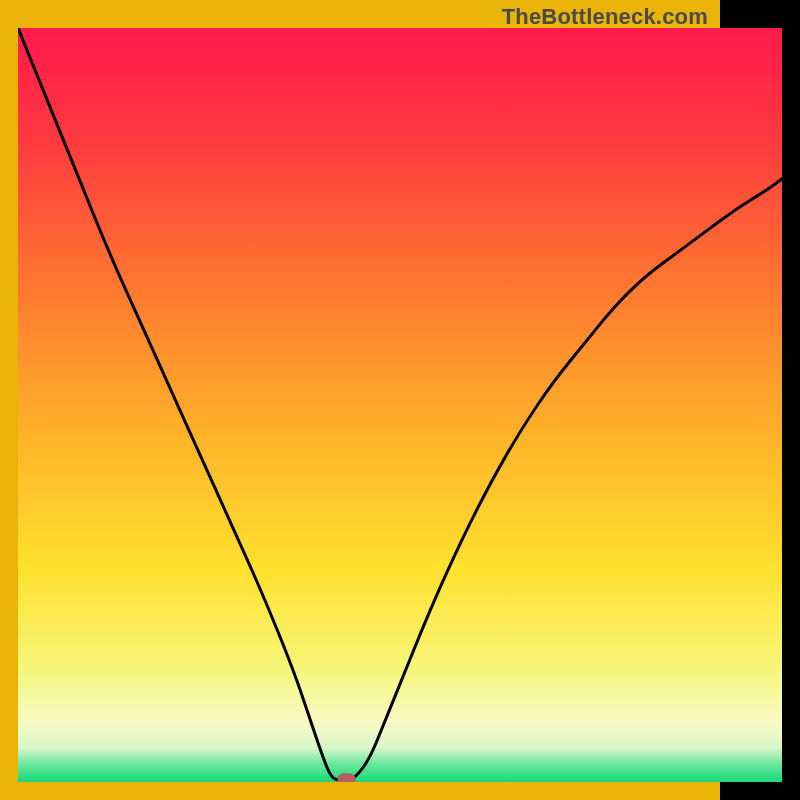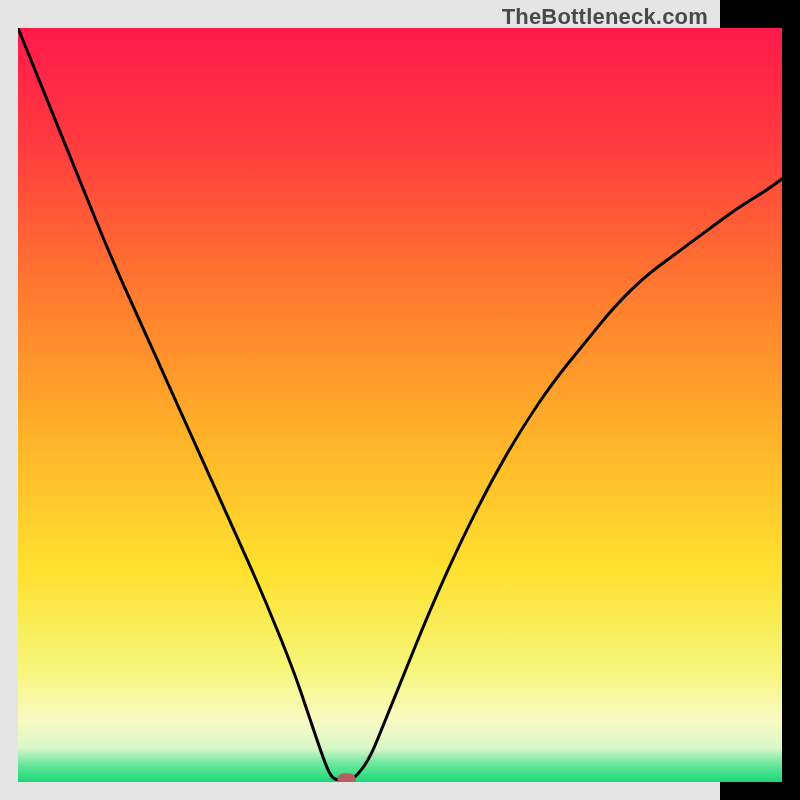--- a/index.html
+++ b/index.html
@@ -8,21 +8,21 @@
     width: 800px;
     height: 800px;
     background: #000;
     font-family: Arial, Helvetica, sans-serif;
     overflow: hidden;
   }
   .frame {
     position: relative;
     width: 720px;
     height: 800px;
-    background: #e5e5e5;
+    background: #eab308;
   }
   .watermark {
     position: absolute;
     top: 4px;
     right: 12px;
     color: #4a4a4a;
     font-size: 22px;
     font-weight: 600;
     letter-spacing: 0.2px;
     user-select: none;

